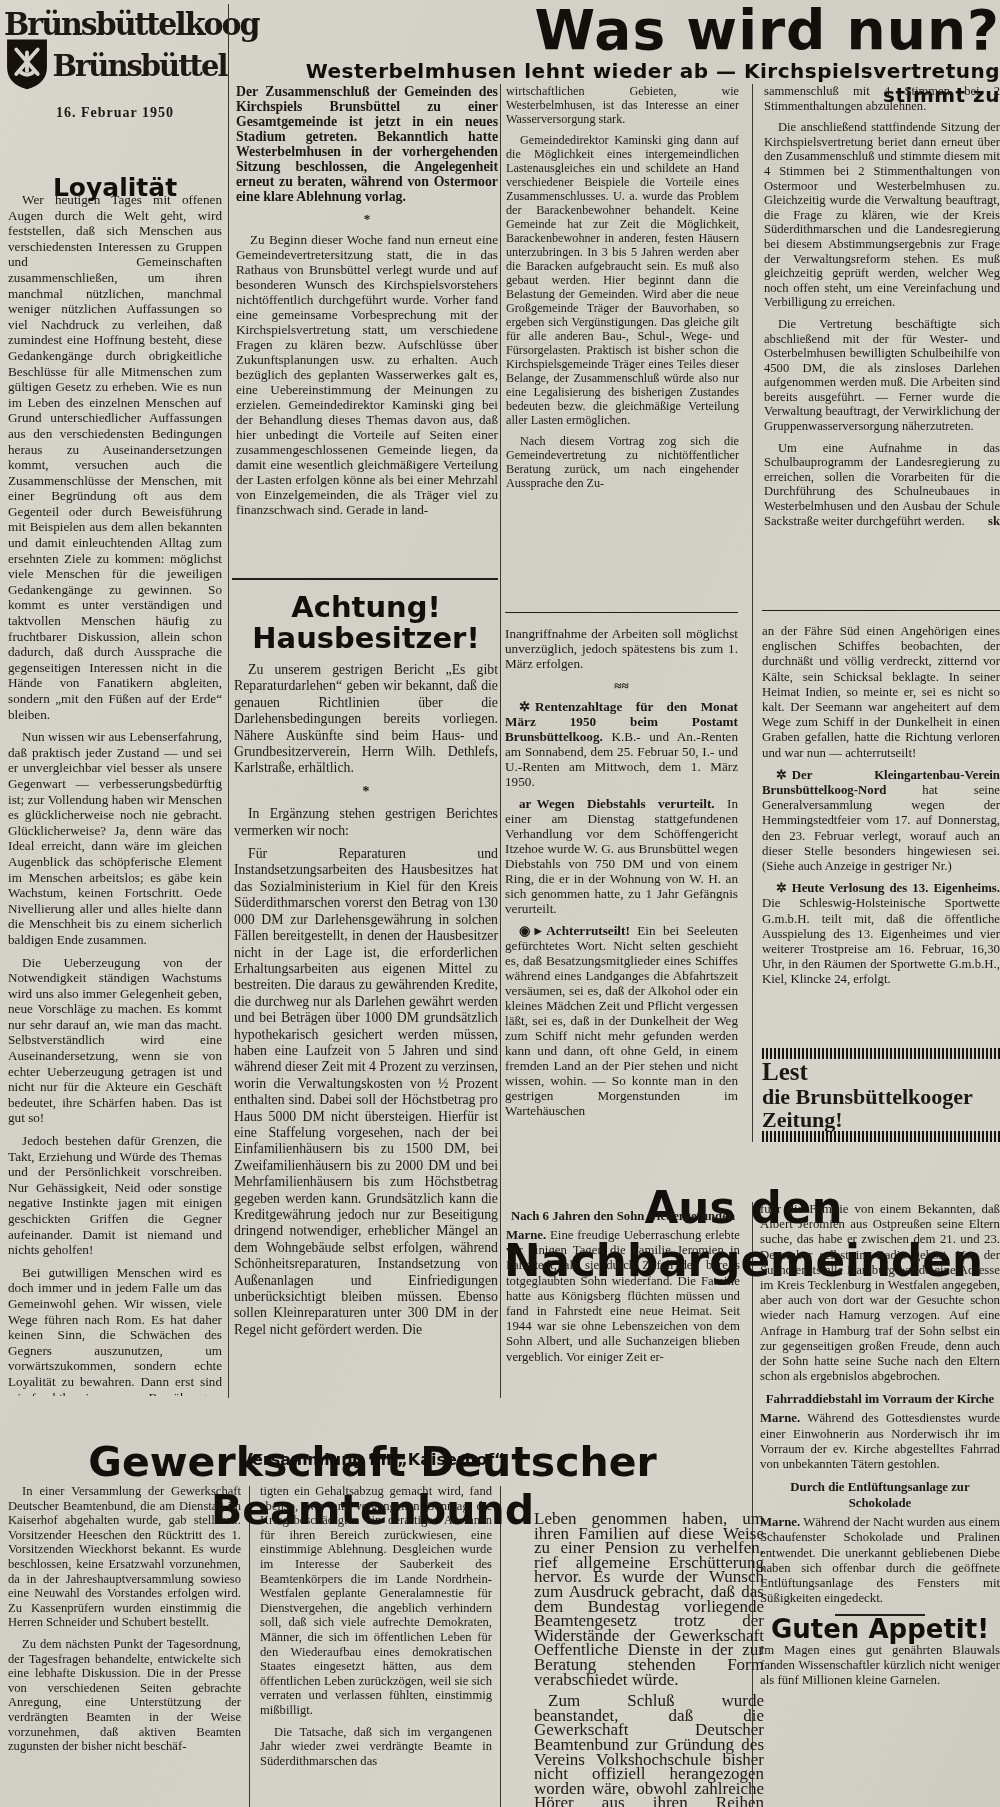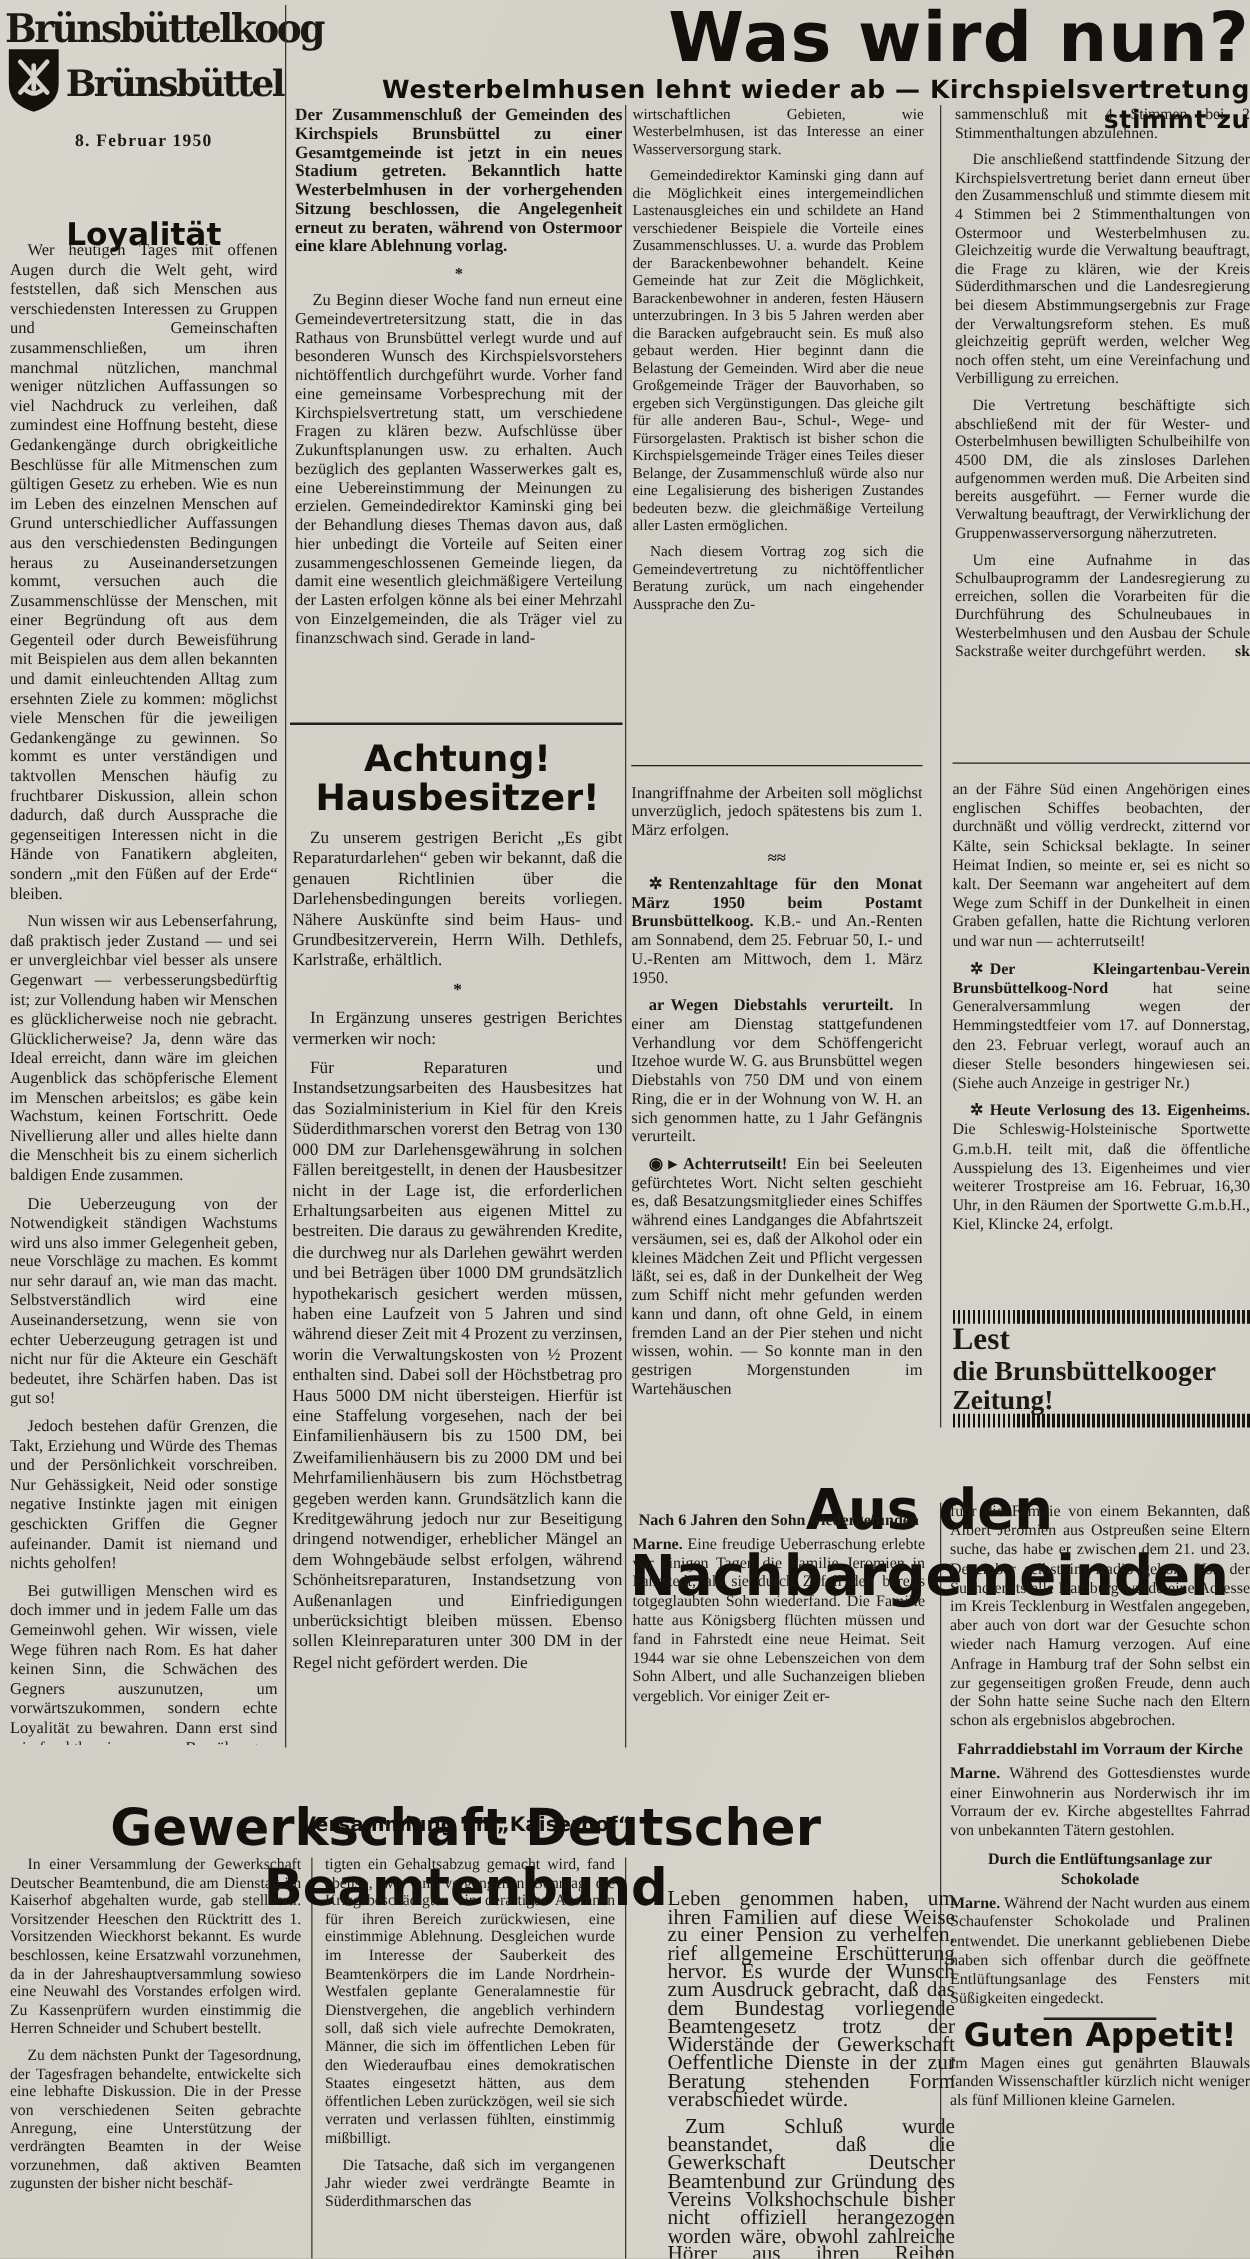--- a/index.html
+++ b/index.html
@@ -60,21 +60,21 @@
             <path d="M16 16 L44 48"></path>
             <path d="M44 16 L16 48"></path>
             <path d="M30 20 v24"></path>
             <path d="M20 44 q10 10 20 0"></path>
           </g>
         </svg>
       </span>
       <span class="mast2">Brünsbüttel</span>
       <span class="stripes"></span>
     </div>
-    <div class="mastdate">8. Februar 1950</div>
+    <div class="mastdate">16. Februar 1950</div>
   </header>
 
   <div class="vrule" style="left:228px;top:4px;height:1394px;"></div>
   <div class="vrule" style="left:500px;top:84px;height:1314px;"></div>
   <div class="vrule" style="left:752px;top:84px;height:1058px;"></div>
   <div class="vrule" style="left:752px;top:1202px;height:605px;"></div>
   <div class="vrule" style="left:249px;top:1486px;height:321px;"></div>
   <div class="vrule" style="left:500px;top:1486px;height:321px;"></div>
   <div class="hrule" style="left:232px;top:578px;width:266px;"></div>
   <div class="hrule" style="left:505px;top:612px;width:233px;height:1px;"></div>
@@ -111,21 +111,21 @@
     <p><span>Um eine Aufnahme in das Schulbauprogramm der Landesregierung zu erreichen, sollen die Vorarbeiten für die Durchführung des Schulneubaues in Westerbelmhusen und den Ausbau der Schule Sackstraße weiter durchgeführt werden.</span> <span class="sig">sk</span></p>
   </section>
 
   <section class="col" style="left:234px;top:588px;width:264px;height:810px;font-size:13.8px;line-height:16.4px;">
     <h2 class="achthead sans">
       <span>Achtung!</span><br>
       <span>Hausbesitzer!</span>
     </h2>
     <p>Zu unserem gestrigen Bericht „Es gibt Reparaturdarlehen“ geben wir bekannt, daß die genauen Richtlinien über die Darlehensbedingungen bereits vorliegen. Nähere Auskünfte sind beim Haus- und Grundbesitzerverein, Herrn Wilh. Dethlefs, Karlstraße, erhältlich.</p>
     <p class="sep">*</p>
-    <p>In Ergänzung unseres gestrigen Berichtes vermerken wir noch:</p>
+    <p>In Ergänzung stehen gestrigen Berichtes vermerken wir noch:</p>
     <p>Für Reparaturen und Instandsetzungsarbeiten des Hausbesitzes hat das Sozialministerium in Kiel für den Kreis Süderdithmarschen vorerst den Betrag von 130 000 DM zur Darlehensgewährung in solchen Fällen bereitgestellt, in denen der Hausbesitzer nicht in der Lage ist, die erforderlichen Erhaltungsarbeiten aus eigenen Mittel zu bestreiten. Die daraus zu gewährenden Kredite, die durchweg nur als Darlehen gewährt werden und bei Beträgen über 1000 DM grundsätzlich hypothekarisch gesichert werden müssen, haben eine Laufzeit von 5 Jahren und sind während dieser Zeit mit 4 Prozent zu verzinsen, worin die Verwaltungskosten von ½ Prozent enthalten sind. Dabei soll der Höchstbetrag pro Haus 5000 DM nicht übersteigen. Hierfür ist eine Staffelung vorgesehen, nach der bei Einfamilienhäusern bis zu 1500 DM, bei Zweifamilienhäusern bis zu 2000 DM und bei Mehrfamilienhäusern bis zum Höchstbetrag gegeben werden kann. Grundsätzlich kann die Kreditgewährung jedoch nur zur Beseitigung dringend notwendiger, erheblicher Mängel an dem Wohngebäude selbst erfolgen, während Schönheitsreparaturen, Instandsetzung von Außenanlagen und Einfriedigungen unberücksichtigt bleiben müssen. Ebenso sollen Kleinreparaturen unter 300 DM in der Regel nicht gefördert werden. Die</p>
   </section>
 
   <section class="col" style="left:505px;top:626px;width:233px;height:518px;">
     <p class="noindent">Inangriffnahme der Arbeiten soll möglichst unverzüglich, jedoch spätestens bis zum 1. März erfolgen.</p>
     <p class="sep">≈≈</p>
     <p><span class="marker">✲</span><span class="itemlead">Rentenzahltage für den Monat März 1950 beim Postamt Brunsbüttelkoog.</span> <span>K.B.- und An.-Renten am Sonnabend, dem 25. Februar 50, I.- und U.-Renten am Mittwoch, dem 1. März 1950.</span></p>
     <p><span class="marker">ar</span><span class="itemlead">Wegen Diebstahls verurteilt.</span> <span>In einer am Dienstag stattgefundenen Verhandlung vor dem Schöffengericht Itzehoe wurde W. G. aus Brunsbüttel wegen Diebstahls von 750 DM und von einem Ring, die er in der Wohnung von W. H. an sich genommen hatte, zu 1 Jahr Gefängnis verurteilt.</span></p>
     <p><span class="marker">◉▸</span><span class="itemlead">Achterrutseilt!</span> <span>Ein bei Seeleuten gefürchtetes Wort. Nicht selten geschieht es, daß Besatzungsmitglieder eines Schiffes während eines Landganges die Abfahrtszeit versäumen, sei es, daß der Alkohol oder ein kleines Mädchen Zeit und Pflicht vergessen läßt, sei es, daß in der Dunkelheit der Weg zum Schiff nicht mehr gefunden werden kann und dann, oft ohne Geld, in einem fremden Land an der Pier stehen und nicht wissen, wohin. — So konnte man in den gestrigen Morgenstunden im Wartehäuschen</span></p>
   </section>

